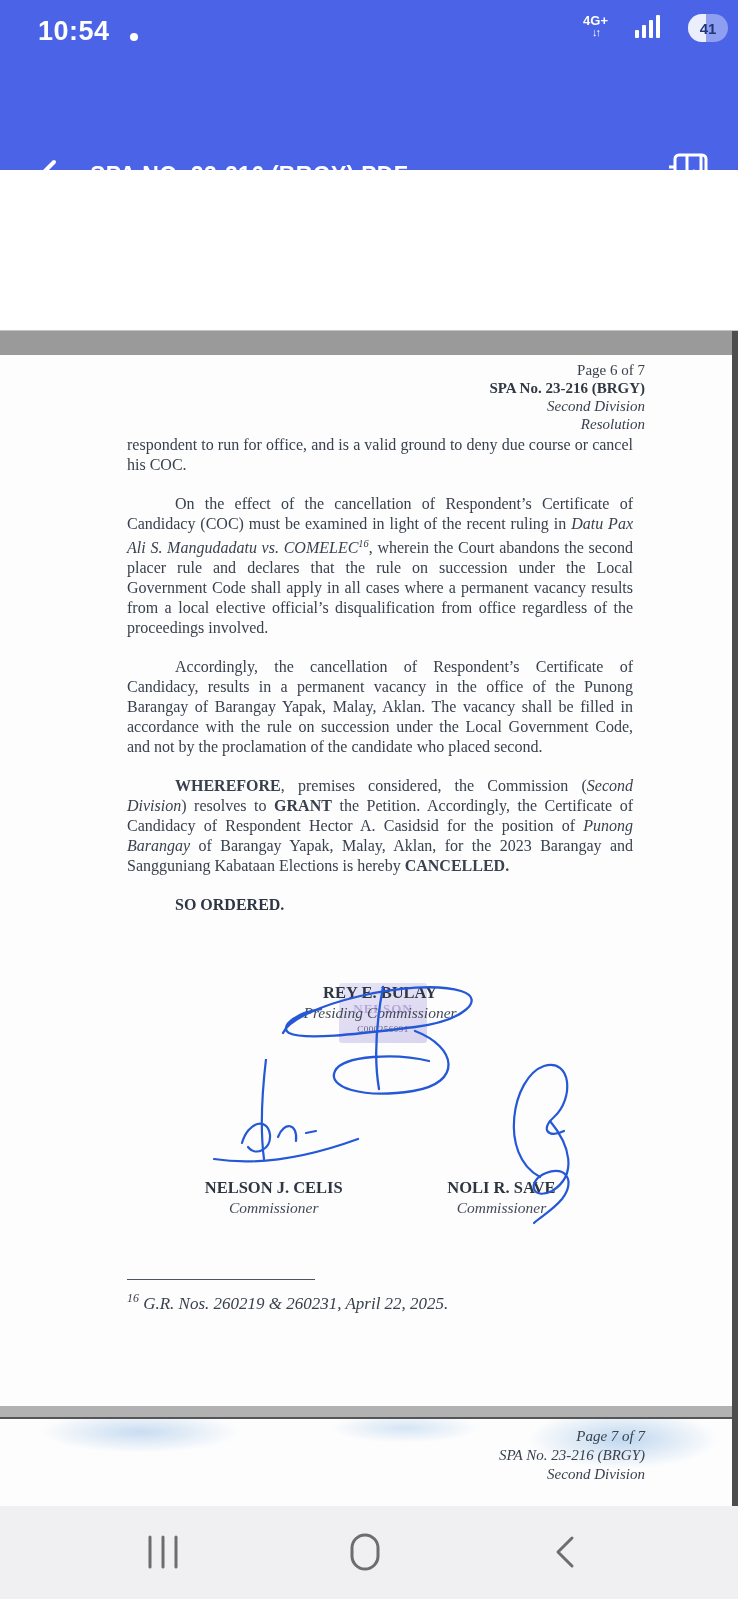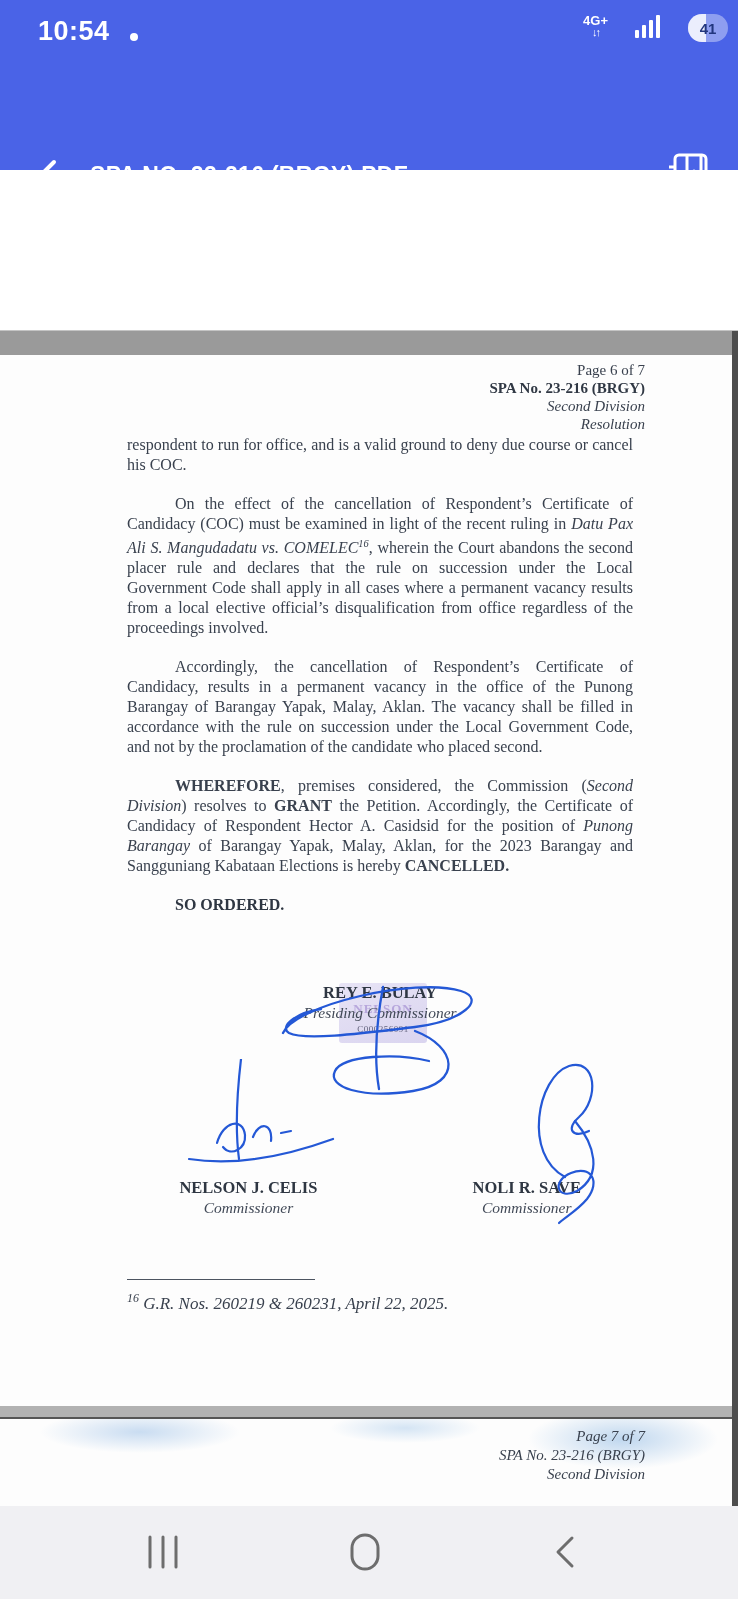--- a/index.html
+++ b/index.html
@@ -50,21 +50,21 @@
   .doc-body sup { font-size:.65em; }
   .so-ordered { font-weight:700; text-indent:48px; margin-bottom:6px; color:#2e3642; }
   
   .sig-bulay { position:relative; margin-top:28px; height:128px; text-align:center; }
   .stamp { position:absolute; left:212px; top:0px; width:88px; height:60px; background:linear-gradient(160deg, rgba(230,226,245,.95), rgba(214,208,238,.9)); border-radius:3px; }
   .stamp .wm { position:absolute; left:0; top:16px; width:100%; text-align:center; font-size:13px; font-weight:700; letter-spacing:1px; color:rgba(148,122,200,.55); }
   .stamp .code { position:absolute; left:0; top:36px; width:100%; text-align:center; font-size:9px; color:#63637e; letter-spacing:.5px; }
   .sig-name { position:relative; font-weight:700; font-size:16.5px; color:#2e3642; z-index:2; }
   .sig-title { position:relative; font-style:italic; font-size:15.5px; color:#414957; z-index:2; }
   .sig-bulay .sig-name { margin-top:68px; }
-  .sig-row { display:flex; justify-content:space-between; margin-top:12px; height:100px; }
+  .sig-row { display:flex; justify-content:center; margin-top:12px; height:100px; }
   .sig-cell { position:relative; text-align:center; padding-top:55px; }
   .cell-celis { width:48%; }
   .cell-pipo { width:42%; }
   .sig-svg { position:absolute; pointer-events:none; z-index:3; }
   .svg-bulay { left:138px; top:-14px; }
   .svg-celis { left:50px; top:-64px; }
   .svg-pipo { right:-4px; top:-66px; }
   .footnote-rule { position:absolute; left:127px; top:924px; width:188px; border-top:1.5px solid #4c5460; }
   .footnote { position:absolute; left:127px; top:936px; width:506px; font-size:17px; color:#39414e;font-style:italic; }
   .footnote sup { font-size:.7em; }

